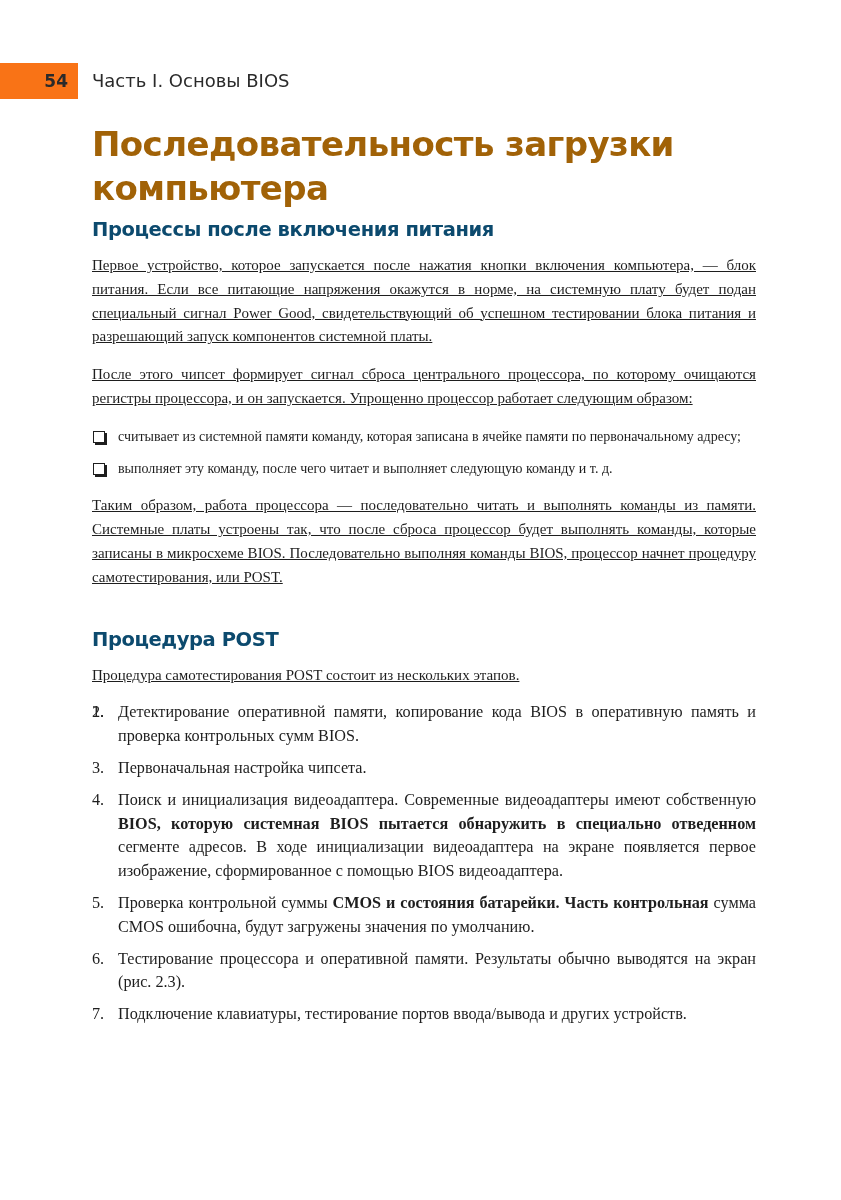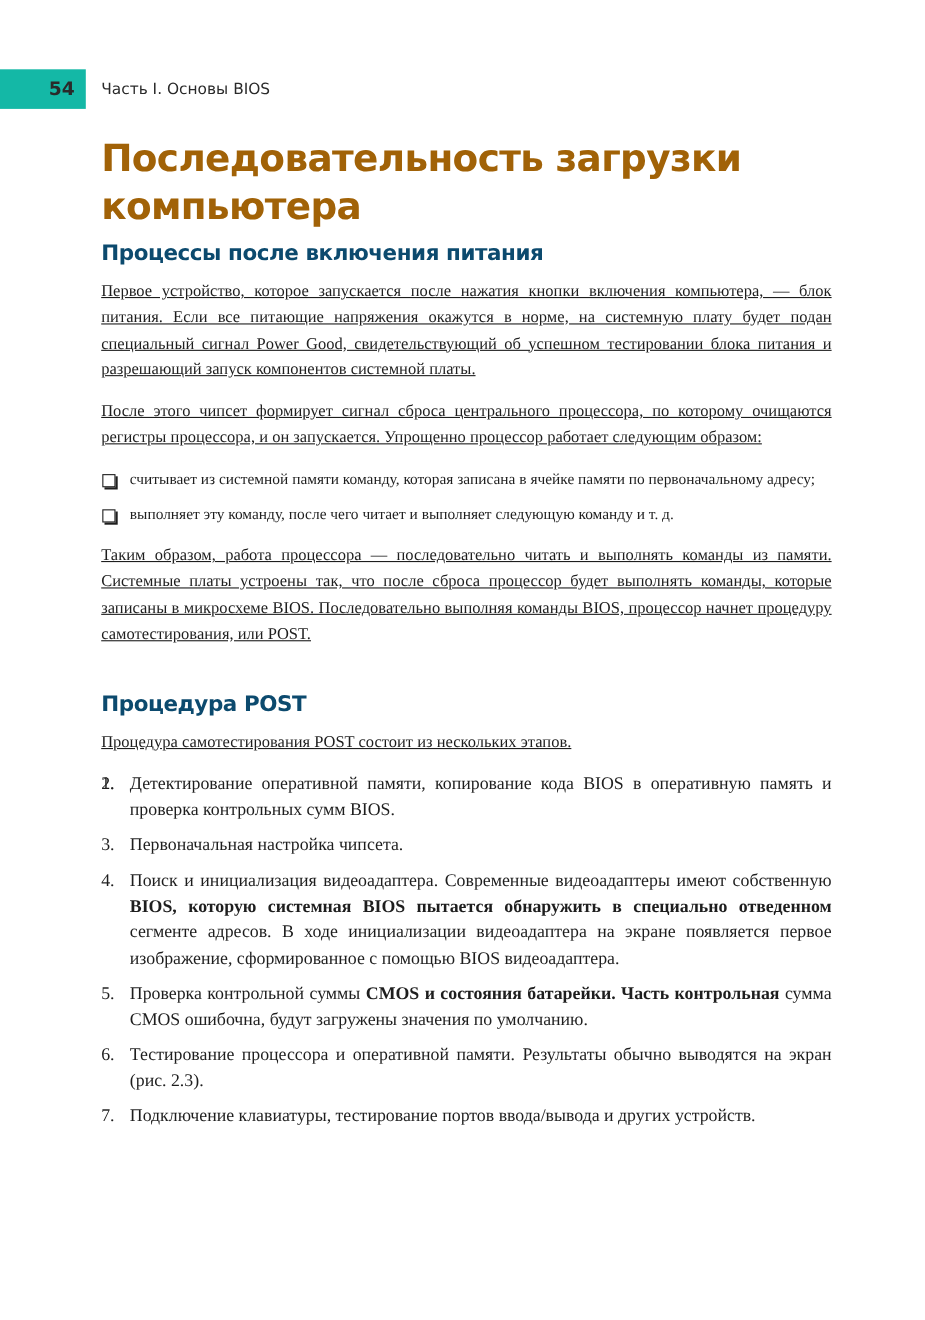--- a/index.html
+++ b/index.html
@@ -3,27 +3,27 @@
   <meta charset="utf-8">
   <style>
     html, body { margin: 0; padding: 0; }
     body {
       width: 841px; height: 1200px; background: #ffffff; position: relative;
       overflow: hidden; color: #1e1e1e;
       font-family: "Liberation Serif", "DejaVu Serif", serif;
     }
     .running-head { position: absolute; top: 63px; left: 0; height: 36px; width: 841px; }
     .page-num-box {
-      position: absolute; left: 0; top: 0; width: 78px; height: 36px; background: #14b8a6;
+      position: absolute; left: 0; top: 0; width: 78px; height: 36px; background: #f97316;
       box-sizing: border-box; padding-right: 10px; text-align: right;
       font-family: "DejaVu Sans", sans-serif; font-weight: bold; font-size: 17px; line-height: 36px; color: #2a2a2a;
     }
     .running-title {
       position: absolute; left: 92px; top: 0; line-height: 36px;
-      font-family: "DejaVu Sans", sans-serif; font-size: 14px; color: #2a2a2a;
+      font-family: "DejaVu Sans", sans-serif; font-size: 18px; color: #2a2a2a;
     }
     .content { position: absolute; left: 92px; top: 122px; width: 664px; }
     h1 {
       margin: 0; font-family: "DejaVu Sans", sans-serif; font-weight: bold; font-size: 34px;
       letter-spacing: -0.6px; line-height: 44px; color: #a16207;
     }
     h2 {
       margin: 0; font-family: "DejaVu Sans", sans-serif; font-weight: bold; font-size: 19.5px;
       letter-spacing: -0.4px; line-height: 36px; color: #0c4a6e;
     }

